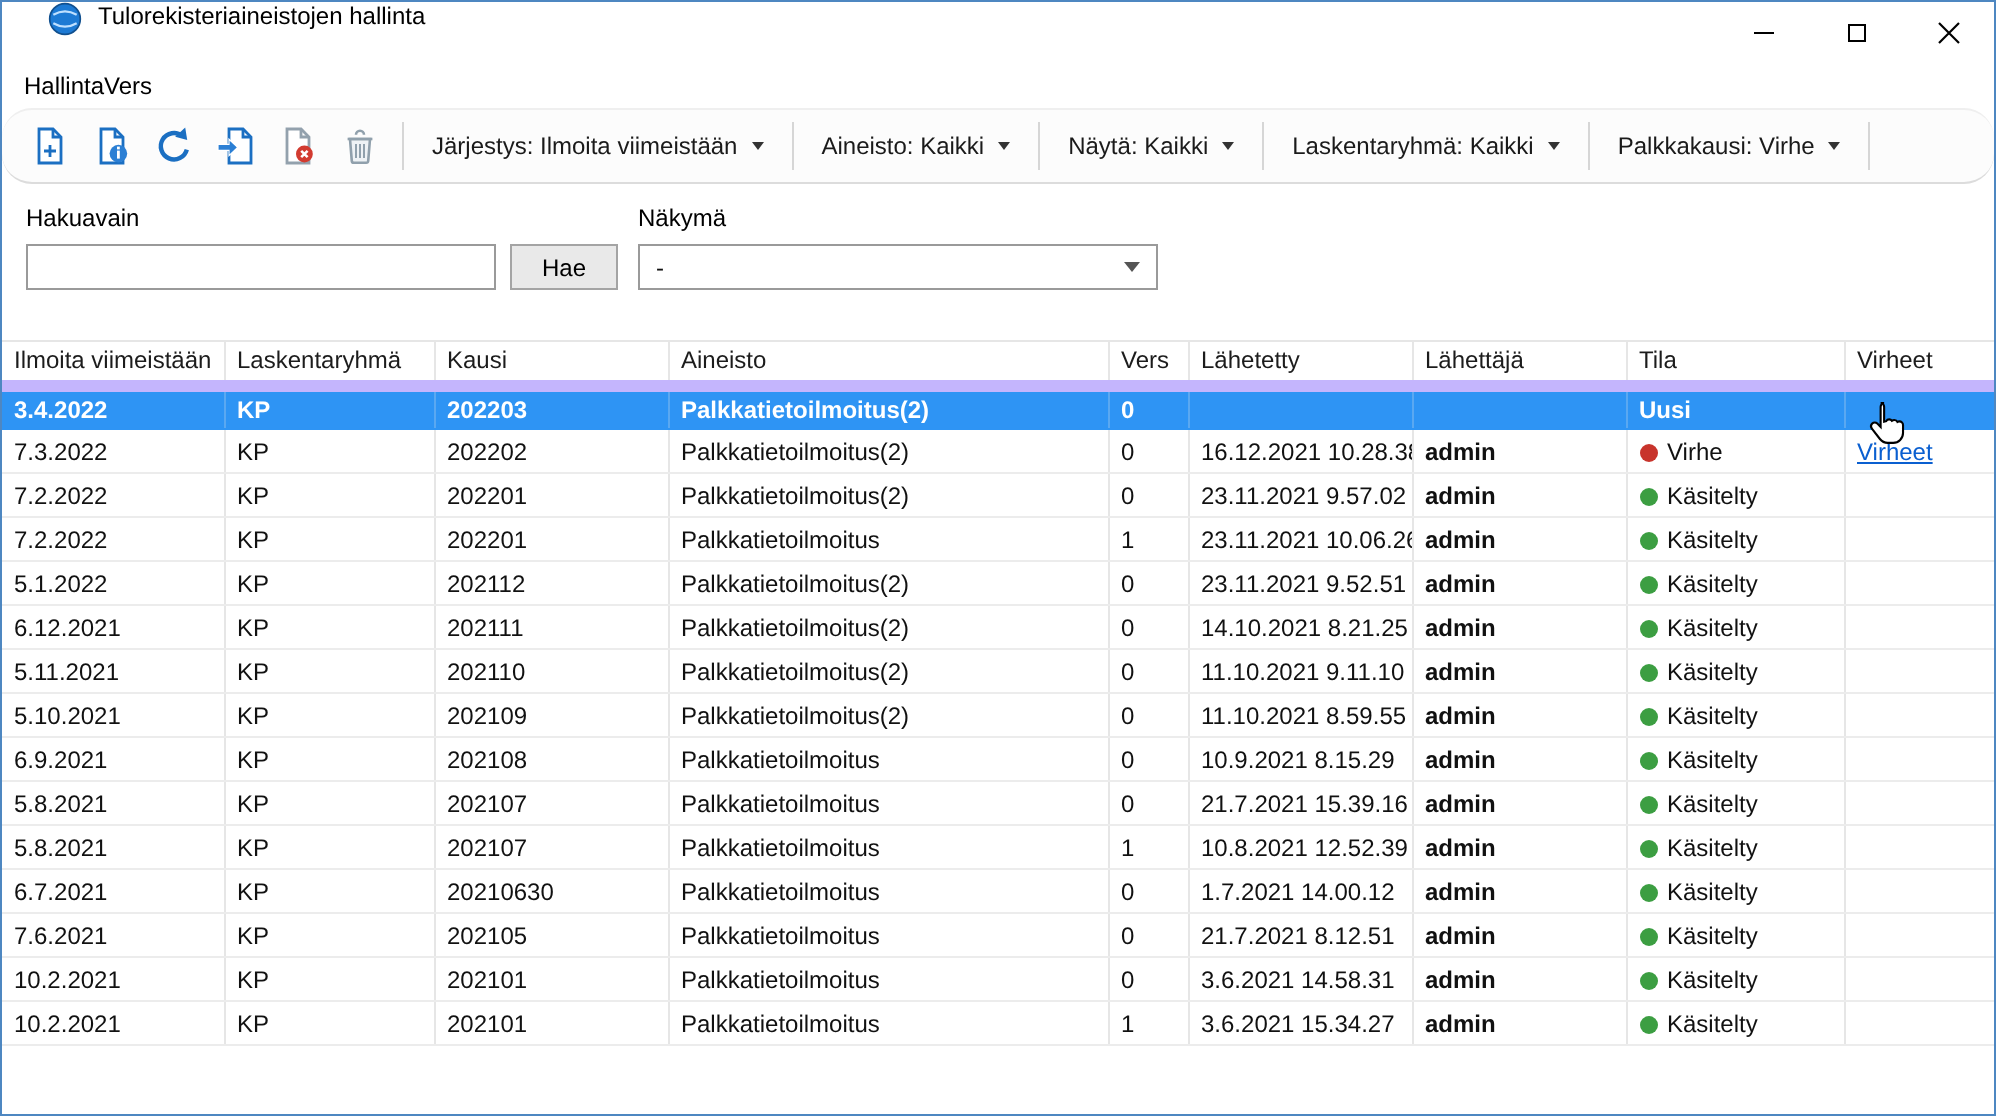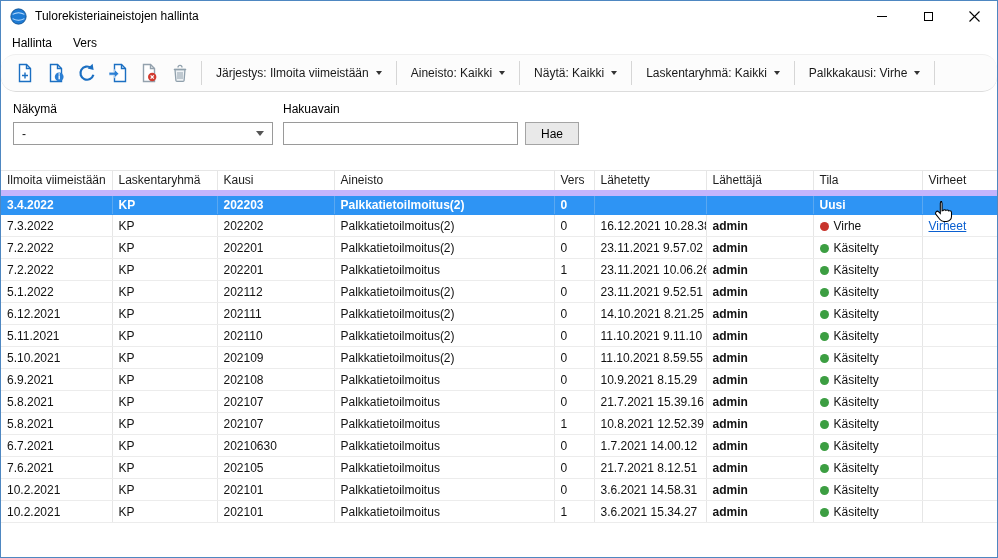--- a/index.html
+++ b/index.html
@@ -5,30 +5,30 @@
   * { box-sizing: border-box; margin: 0; padding: 0; }
   html, body { width: 998px; height: 558px; background: #fff; }
   body { font-family: "Liberation Sans", "DejaVu Sans", sans-serif; font-size: 12px; color: #111; }
 
   .window {
     width: 998px; height: 558px; background: #fff; position: relative; overflow: hidden;
     border: 1px solid var(--window-border, #4e87c1);
   }
 
   
-  .titlebar { height: 30px; display: flex; align-items: center; padding-left: 9px; background: #fff; }
+  .titlebar { height: 30px; display: flex; align-items: flex-start; padding-left: 23px; background: #fff; }
   .app-icon { width: 17px; height: 17px; display: inline-flex; }
   .title { margin-left: 8px; font-size: 12px; color: #000; white-space: nowrap; }
   .win-controls { margin-left: auto; display: flex; height: 30px; }
   .win-btn { width: 46px; height: 30px; display: flex; align-items: center; justify-content: center; cursor: default; }
   .glyph-min { width: 10px; height: 1px; background: #000; display: block; }
   .glyph-max { width: 9px; height: 9px; border: 1px solid #000; display: block; }
 
   
-  .menubar { height: 23px; display: flex; align-items: center; gap: 21px; padding: 0 11px; background: #fff; }
+  .menubar { height: 23px; display: flex; align-items: center; padding: 0 11px; background: #fff; }
   .menu-item { color: #000; white-space: nowrap; }
 
   
   .toolbar { height: 38px; display: flex; align-items: center; padding: 0 8px; background: #fcfcfc;
              border-top: 1px solid #efefef; border-bottom: 1px solid #dcdcdc; border-radius: 15px; }
   .tool-btn { width: 31px; height: 30px; display: flex; align-items: center; justify-content: center; color: var(--icon-blue, #1b6fc2); }
   .tb-sep { width: 1px; height: 24px; background: #d6d6d6; margin: 0 6px; flex: 0 0 1px; }
   .dd-btn { display: flex; align-items: center; gap: 7px; padding: 0 8px; height: 26px; color: #1a1a1a; white-space: nowrap; }
   .caret { width: 0; height: 0; border-left: 3.5px solid transparent; border-right: 3.5px solid transparent; border-top: 4.5px solid #333; display: inline-block; }
 
@@ -168,31 +168,31 @@
 
     <div class="dd-btn">
       <span>Palkkakausi: Virhe</span>
       <span class="caret"></span>
     </div>
     <div class="tb-sep"></div>
   </div>
 
   <div class="search-area">
     <div class="field">
+      <span class="field-label">Hakuavain</span>
+      <div class="search-row">
+        <input class="search-input" type="text" value="" style="">
+        <button class="hae-btn">Hae</button>
+      </div>
+    </div>
+    <div class="field">
       <span class="field-label">Näkymä</span>
       <div class="view-select">
         <span>-</span>
         <span class="chevron"></span>
-      </div>
-    </div>
-    <div class="field">
-      <span class="field-label">Hakuavain</span>
-      <div class="search-row">
-        <input class="search-input" type="text" value="" style="">
-        <button class="hae-btn">Hae</button>
       </div>
     </div>
   </div>
 
   <table class="grid">
     <colgroup>
       <col style="width:111px">
         <col style="width:105px">
         <col style="width:117px">
         <col style="width:220px">

